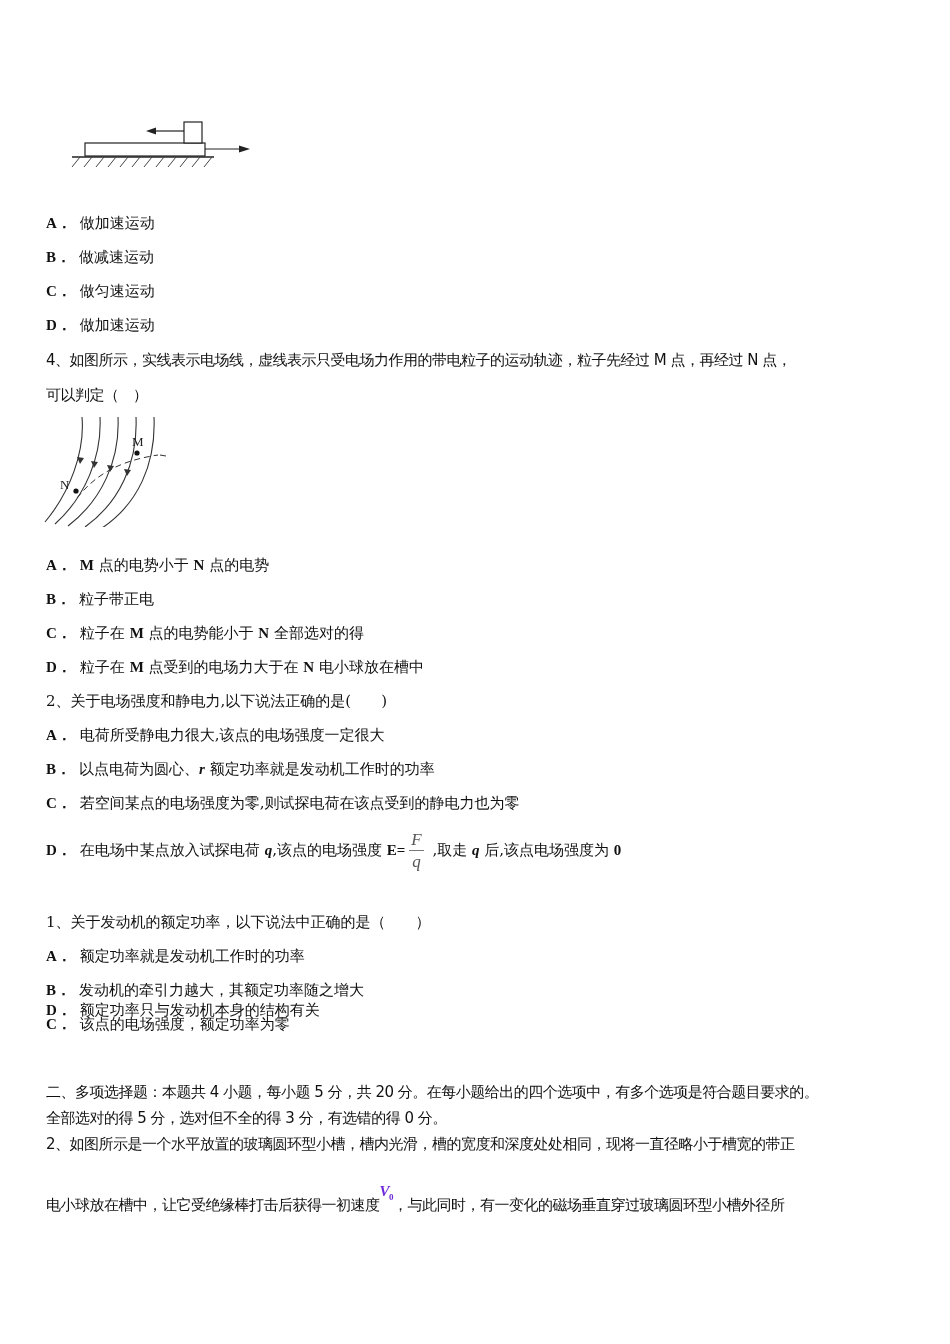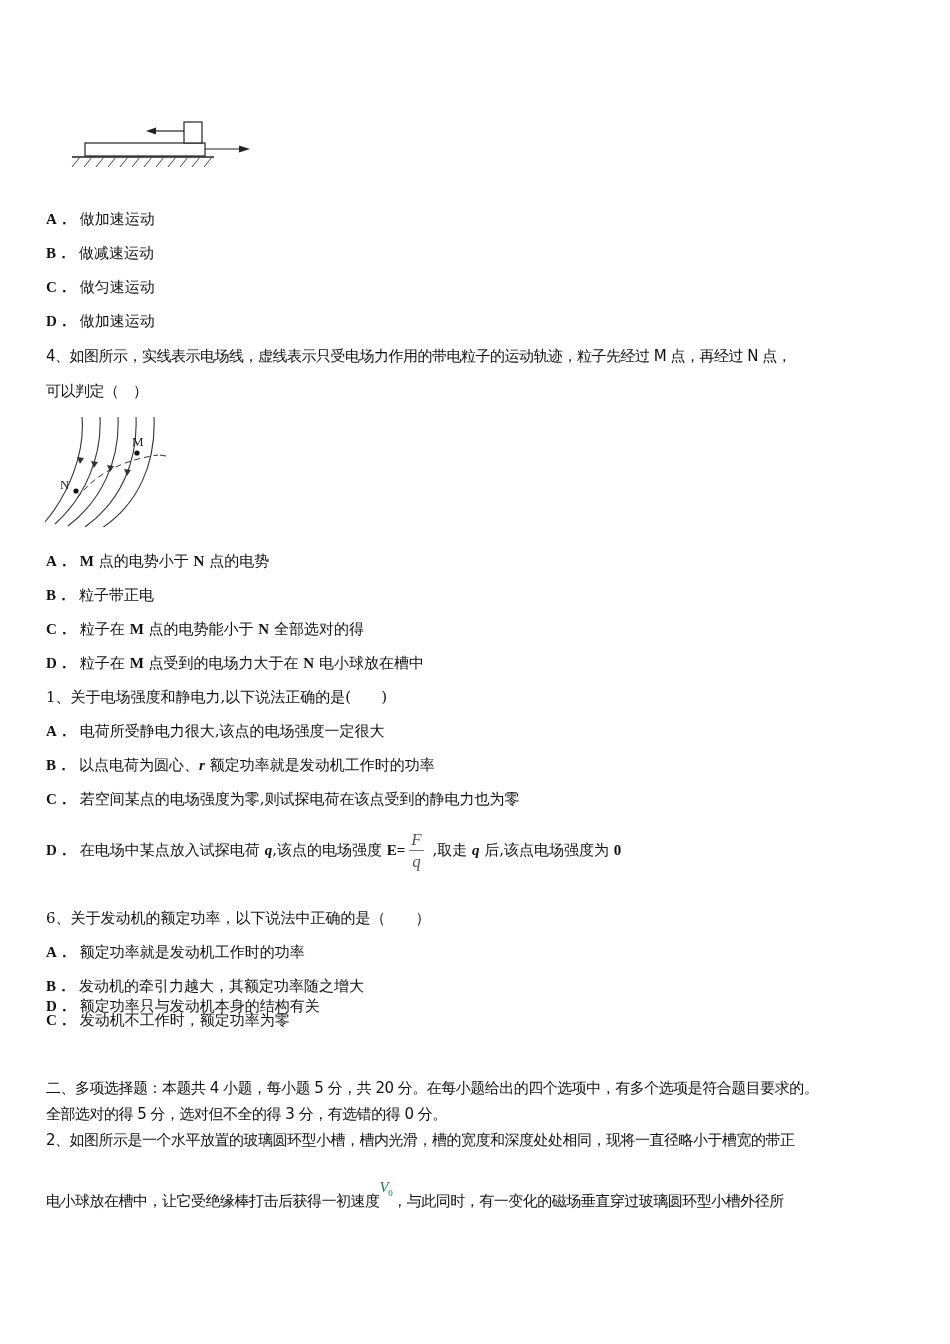--- a/index.html
+++ b/index.html
@@ -1,28 +1,28 @@
 <!DOCTYPE html>
 <html><head>
 <meta charset="utf-8">
 <style>
   html, body { margin:0; padding:0; background:#ffffff; }
   body { width:950px; height:1344px; position:relative; overflow:hidden;
          font-family:"DejaVu Serif","Liberation Serif",serif; color:#111; }
   .abs { position:absolute; }
-  .line { position:absolute; left:46px; font-size:15px; line-height:16px; white-space:nowrap; }
+  .line { position:absolute; left:46px; font-size:15px; line-height:24px; white-space:nowrap; }
   .opt-letter { font-weight:bold; font-family:"Liberation Serif",serif; margin-right:8px; }
   .bold-en { font-weight:bold; font-family:"Liberation Serif",serif; }
   .it { font-style:italic; font-weight:bold; font-family:"Liberation Serif",serif; }
   .stem { font-family:"DejaVu Sans","Liberation Sans",sans-serif; font-size:15px; letter-spacing:-0.5px; }
   .frac { display:inline-block; vertical-align:middle; text-align:center; font-family:"Liberation Serif",serif;
           font-style:italic; color:#555; font-weight:normal; margin:0 4px; }
   .frac .num { display:block; font-size:17px; line-height:20px; padding:0 2px; border-bottom:1px solid #777; }
   .frac .den { display:block; font-size:17px; line-height:22px; }
-  .sym { font-family:"Liberation Serif",serif; font-style:italic; color:#15803d; font-size:15px; position:relative; top:-14px; }
+  .sym { font-family:"Liberation Serif",serif; font-style:italic; color:#6d28d9; font-size:15px; position:relative; top:-14px;font-weight:bold; }
   .sym sub { font-size:9px; font-style:normal; }
 </style>
 </head>
 <body>
 
 <svg class="abs" style="left:60px;top:115px" width="200" height="60" viewBox="0 0 200 60">
   <rect x="25" y="28" width="120" height="13" fill="#fff" stroke="#222" stroke-width="1.2"></rect>
   <rect x="124" y="7" width="18" height="21" fill="#fff" stroke="#222" stroke-width="1.2"></rect>
   <line x1="124" y1="16" x2="92" y2="16" stroke="#222" stroke-width="1.2"></line>
   <polygon points="86,16 96,12.5 96,19.5" fill="#222"></polygon>
@@ -73,29 +73,29 @@
   <circle cx="36" cy="79" r="2.6" fill="#111"></circle>
   <text x="92" y="34" font-size="13" font-family="Liberation Serif, serif" fill="#222">M</text>
   <text x="20" y="77" font-size="13" font-family="Liberation Serif, serif" fill="#222">N</text>
 </svg>
 
 <div class="line" style="top:553px"><span class="opt-letter">A．</span><span></span><span class="bold-en">M</span><span> 点的电势小于 </span><span class="bold-en">N</span><span> 点的电势</span></div>
 <div class="line" style="top:587px"><span class="opt-letter">B．</span><span>粒子带正电</span></div>
 <div class="line" style="top:621px"><span class="opt-letter">C．</span><span>粒子在 </span><span class="bold-en">M</span><span> 点的电势能小于 </span><span class="bold-en">N</span><span> 全部选对的得</span></div>
 <div class="line" style="top:655px"><span class="opt-letter">D．</span><span>粒子在 </span><span class="bold-en">M</span><span> 点受到的电场力大于在 </span><span class="bold-en">N</span><span> 电小球放在槽中</span></div>
 
-<div class="line" style="top:689px">1、关于电场强度和静电力,以下说法正确的是(　　)</div>
+<div class="line" style="top:689px">2、关于电场强度和静电力,以下说法正确的是(　　)</div>
 <div class="line" style="top:723px"><span class="opt-letter">A．</span><span>电荷所受静电力很大,该点的电场强度一定很大</span></div>
 <div class="line" style="top:757px"><span class="opt-letter">B．</span><span>以点电荷为圆心、</span><span class="it">r</span><span> 额定功率就是发动机工作时的功率</span></div>
 <div class="line" style="top:791px"><span class="opt-letter">C．</span><span>若空间某点的电场强度为零,则试探电荷在该点受到的静电力也为零</span></div>
 <div class="line" style="top:828px;line-height:44px"><span class="opt-letter">D．</span><span>在电场中某点放入试探电荷 </span><span class="it">q</span><span>,该点的电场强度 </span><span class="bold-en">E=</span><span class="frac"><span class="num">F</span><span class="den">q</span></span><span> ,取走 </span><span class="it">q</span><span> 后,该点电场强度为 </span><span class="bold-en">0</span></div>
 
-<div class="line" style="top:910px">6、关于发动机的额定功率，以下说法中正确的是（　　）</div>
+<div class="line" style="top:910px">1、关于发动机的额定功率，以下说法中正确的是（　　）</div>
 <div class="line" style="top:944px"><span class="opt-letter">A．</span><span>额定功率就是发动机工作时的功率</span></div>
 <div class="line" style="top:978px"><span class="opt-letter">B．</span><span>发动机的牵引力越大，其额定功率随之增大</span></div>
-<div class="line" style="top:1012px"><span class="opt-letter">C．</span><span>发动机不工作时，额定功率为零</span></div>
+<div class="line" style="top:1012px"><span class="opt-letter">C．</span><span>该点的电场强度，额定功率为零</span></div>
 <div class="line" style="top:998px"><span class="opt-letter">D．</span><span>额定功率只与发动机本身的结构有关</span></div>
 
 <div class="line stem" style="top:1080px">二、多项选择题：本题共 4 小题，每小题 5 分，共 20 分。在每小题给出的四个选项中，有多个选项是符合题目要求的。</div>
 <div class="line stem" style="top:1106px">全部选对的得 5 分，选对但不全的得 3 分，有选错的得 0 分。</div>
 
 <div class="line stem" style="top:1132px">2、如图所示是一个水平放置的玻璃圆环型小槽，槽内光滑，槽的宽度和深度处处相同，现将一直径略小于槽宽的带正</div>
 <div class="line stem" style="top:1193px"><span>电小球放在槽中，让它受绝缘棒打击后获得一初速度</span><span class="sym"><span>V</span><sub>0</sub></span><span>，与此同时，有一变化的磁场垂直穿过玻璃圆环型小槽外径所</span></div>
 
 </body></html>

